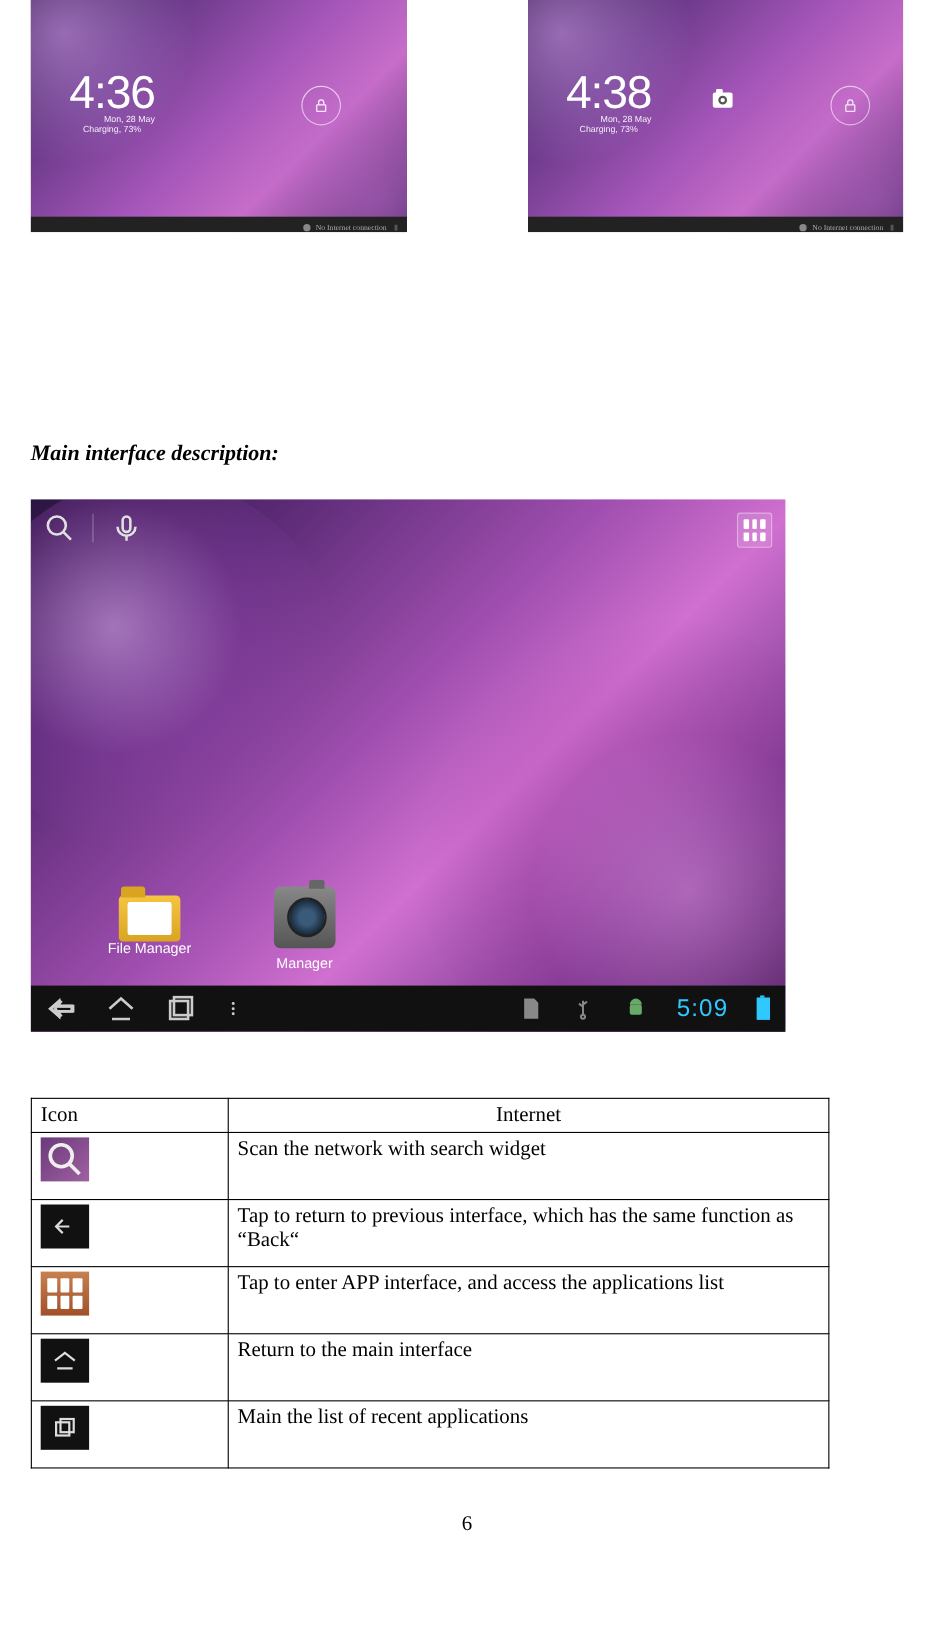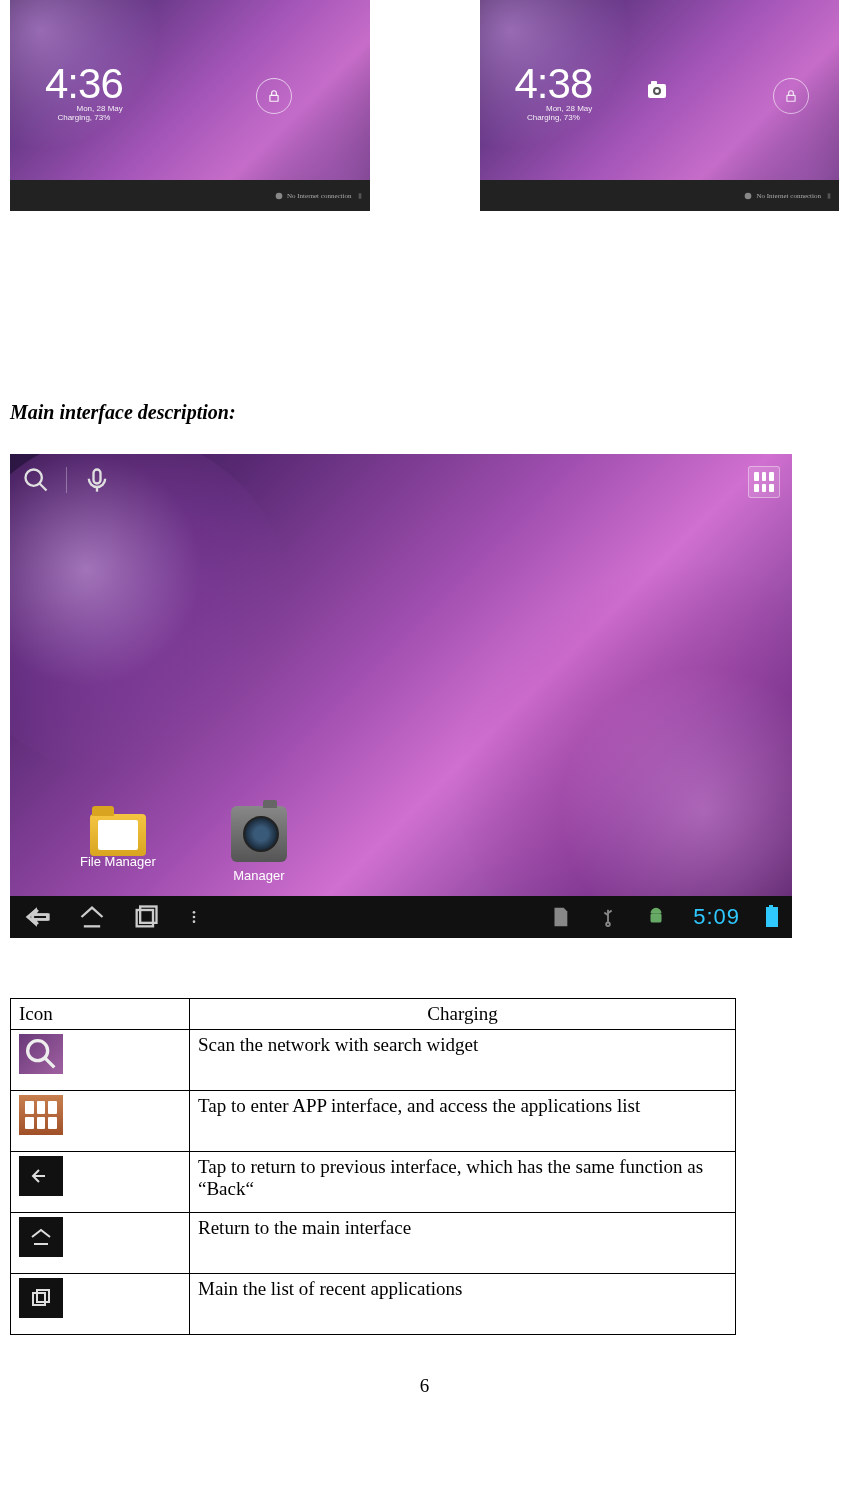--- a/index.html
+++ b/index.html
@@ -4,21 +4,21 @@
 <style>
   body {
     margin: 0;
     padding: 0;
     font-family: "Times New Roman", serif;
     background: #fff;
     width: 849px;
     color: #000;
   }
   .page {
-    padding: 0 10px;
+    padding: 0 28px;
   }
   .top-row {
     display: flex;
     gap: 110px;
     margin-bottom: 190px;
   }
   .lock-screen {
     width: 362px;
     height: 211px;
     position: relative;
@@ -108,39 +108,39 @@
     height: 8px;
     border: 2px solid #555;
     border-radius: 50%;
     box-sizing: border-box;
   }
   .ls-bottom-bar {
     position: absolute;
     bottom: 0;
     left: 0;
     right: 0;
-    height: 31px;
+    height: 14px;
     background: #222;
     font-size: 7px;
     color: #aaa;
     display: flex;
-    align-items: center;
+    align-items: flex-end;
     justify-content: flex-end;
     padding: 0 6px;
     gap: 4px;
     z-index: 5;
   }
   .section-heading {
     font-weight: bold;
     font-size: 20px;
     margin-bottom: 30px;
     font-style: italic;
   }
   .home-screen {
-    width: 782px;
+    width: 686px;
     height: 484px;
     position: relative;
     background: linear-gradient(135deg, #2a1540 0%, #5a2a75 20%, #a04fb0 45%, #d070d0 60%, #7a3a90 80%, #3a1a52 100%);
     margin-bottom: 60px;
     overflow: hidden;
   }
   .hs-flower-left {
     position: absolute;
     left: -60px;
     top: -20px;
@@ -485,56 +485,56 @@
         </svg>
       <span class="hs-clock">5:09</span>
       <div class="batt"></div>
     </div>
   </div>
 
   <table class="icon-table">
     <tbody>
         <tr>
       <th>Icon</th>
-      <th>Charging</th>
+      <th>Internet</th>
     </tr>
     <tr>
       <td>
         <span class="cell-icon ci-search">
           <svg width="44" height="40" viewBox="0 0 24 24" fill="none" stroke="#eee" stroke-width="2">
                 <circle cx="10" cy="10" r="6"></circle>
                 <line x1="14" y1="14" x2="20" y2="20"></line>
               </svg>
         </span>
       </td>
       <td>Scan the network with search widget</td>
     </tr>
     <tr>
       <td>
+        <span class="cell-icon ci-dark">
+          <svg width="30" height="24" viewBox="0 0 24 24" fill="none" stroke="#ddd" stroke-width="2">
+                <path d="M10 6l-6 6 6 6"></path>
+                <path d="M4 12h12a5 5 0 0 1 0 0"></path>
+              </svg>
+        </span>
+      </td>
+      <td>Tap to return to previous interface, which has the same function as “Back“</td>
+    </tr>
+    <tr>
+      <td>
         <span class="cell-icon ci-grid">
           <span></span>
               <span></span>
               <span></span>
               <span></span>
               <span></span>
               <span></span>
         </span>
       </td>
       <td>Tap to enter APP interface, and access the applications list</td>
-    </tr>
-    <tr>
-      <td>
-        <span class="cell-icon ci-dark">
-          <svg width="30" height="24" viewBox="0 0 24 24" fill="none" stroke="#ddd" stroke-width="2">
-                <path d="M10 6l-6 6 6 6"></path>
-                <path d="M4 12h12a5 5 0 0 1 0 0"></path>
-              </svg>
-        </span>
-      </td>
-      <td>Tap to return to previous interface, which has the same function as “Back“</td>
     </tr>
     <tr>
       <td>
         <span class="cell-icon ci-dark">
           <svg width="30" height="24" viewBox="0 0 24 24" fill="none" stroke="#ddd" stroke-width="2">
                 <path d="M3 12l9-7 9 7"></path>
                 <line x1="5" y1="19" x2="19" y2="19"></line>
               </svg>
         </span>
       </td>

